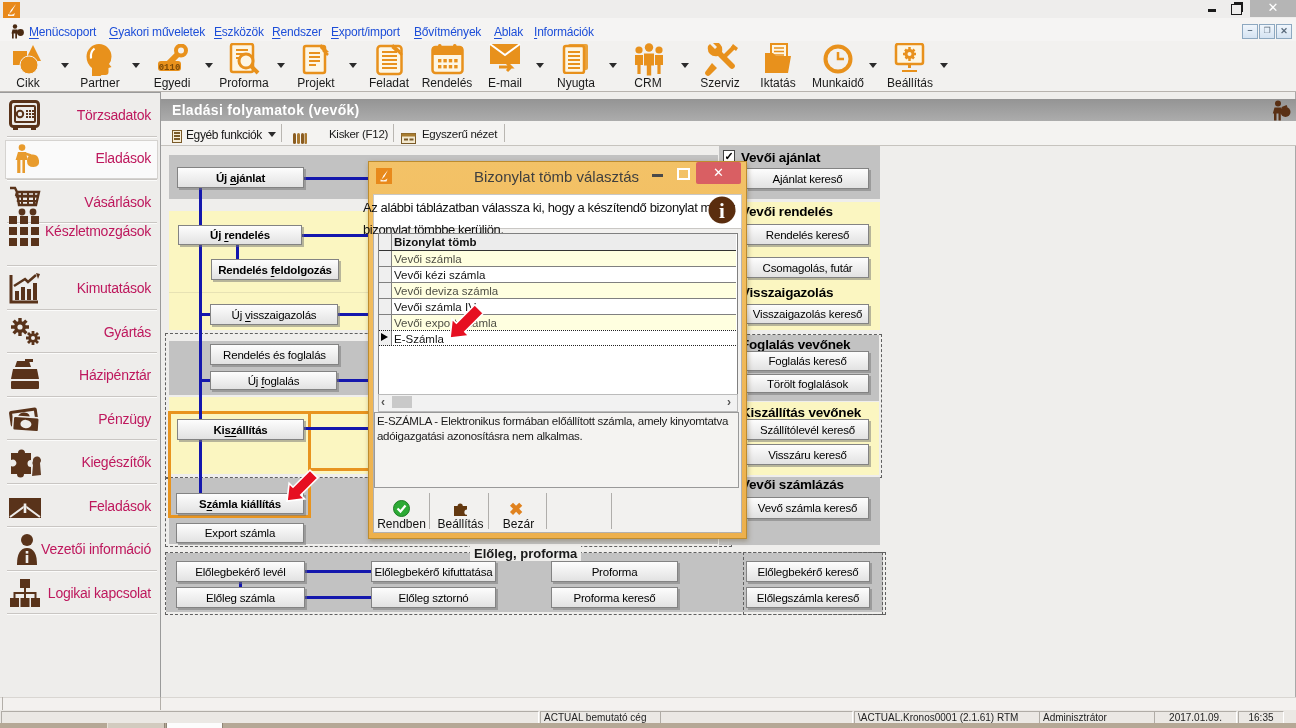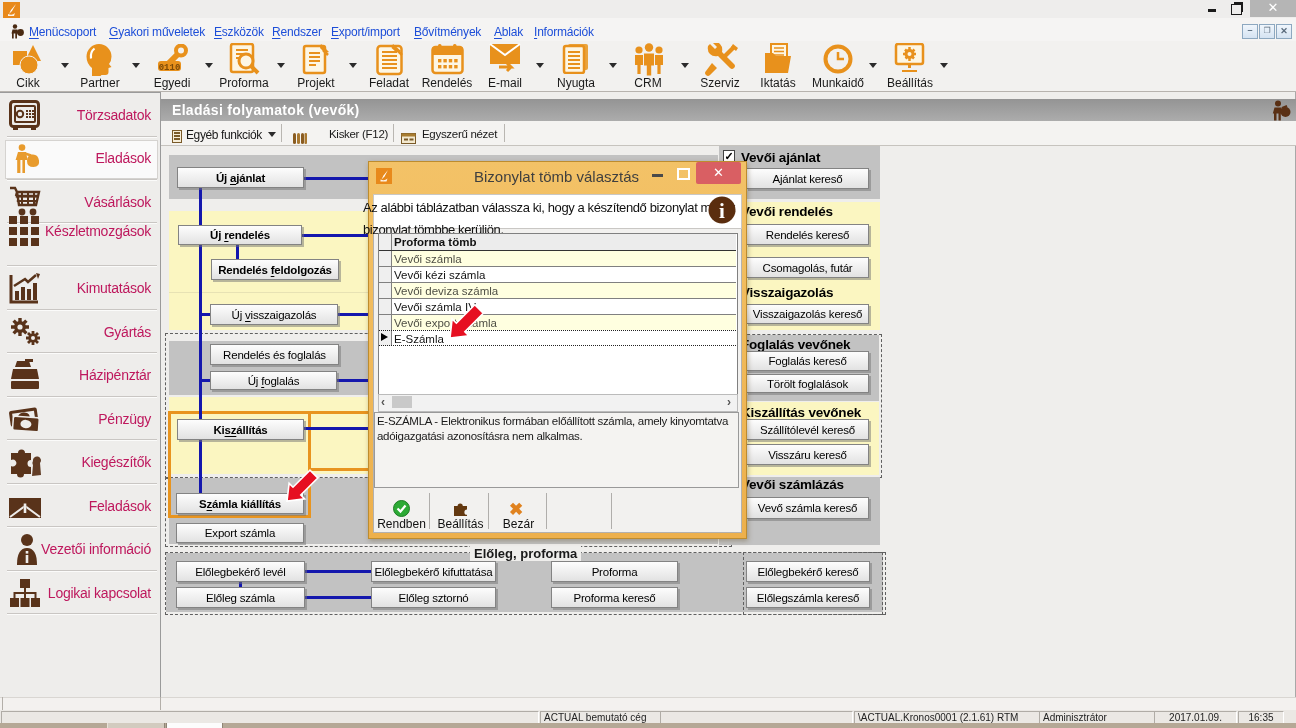--- a/index.html
+++ b/index.html
@@ -551,21 +551,21 @@
 <div class="ab" style="left:373px;top:194px;width:367px;height:33px;background:#fff;border:1px solid #c9c7c4"></div>
 <div class="ab" style="left:363px;top:197px;width:340px;font-size:13px;letter-spacing:-.4px;color:#111;line-height:22px;white-space:nowrap">Az alábbi táblázatban válassza ki, hogy a készítendő bizonylat melyik<br>bizonylat tömbbe kerüljön.</div>
 <div class="ab" style="left:708px;top:196px"><svg width="28" height="28">
           <circle cx="14" cy="14" r="13.5" fill="#5a2d0e"></circle>
           <text x="14" y="22" text-anchor="middle" font-family="Liberation Serif,serif" font-size="21" font-weight="bold" fill="#fff">i</text>
         </svg></div>
 
 <div class="ab" style="left:378px;top:233px;width:358px;height:160px;background:#fff;border:1px solid #808080"></div>
 <div class="ab" style="left:379px;top:234px;width:12px;height:112px;background:#efefef;border-right:1px solid #808080"></div>
 <div class="ab" style="left:392px;top:234px;width:344px;height:16px;background:#ececec"></div>
-<div class="ab" style="left:394px;top:236px;font-size:11.5px;font-weight:bold;color:#111">Proforma tömb</div>
+<div class="ab" style="left:394px;top:236px;font-size:11.5px;font-weight:bold;color:#111">Bizonylat tömb</div>
 <div class="ab" style="left:379px;top:250px;width:357px;height:1px;background:#333"></div>
 <div class="ab" style="left:392px;top:251px;width:344px;height:16px;background:#ffffe0"></div>
 <div class="ab" style="left:394px;top:253px;font-size:11.5px;color:#4f4f45">Vevői számla</div>
 <div class="ab" style="left:379px;top:266px;width:357px;height:1px;background:#808080"></div>
 <div class="ab" style="left:394px;top:269px;font-size:11.5px;color:#111">Vevői kézi számla</div>
 <div class="ab" style="left:379px;top:282px;width:357px;height:1px;background:#808080"></div>
 <div class="ab" style="left:392px;top:283px;width:344px;height:15px;background:#ffffe0"></div>
 <div class="ab" style="left:394px;top:285px;font-size:11.5px;color:#4f4f45">Vevői deviza számla</div>
 <div class="ab" style="left:379px;top:298px;width:357px;height:1px;background:#808080"></div>
 <div class="ab" style="left:394px;top:301px;font-size:11.5px;color:#111">Vevői számla IV</div>

